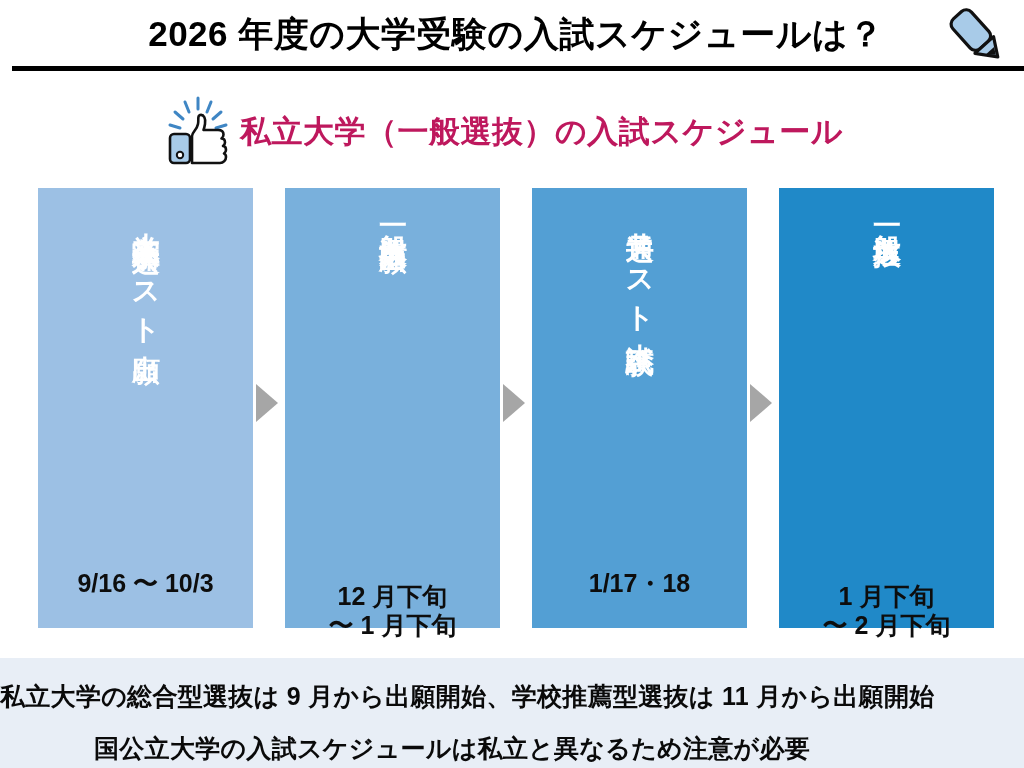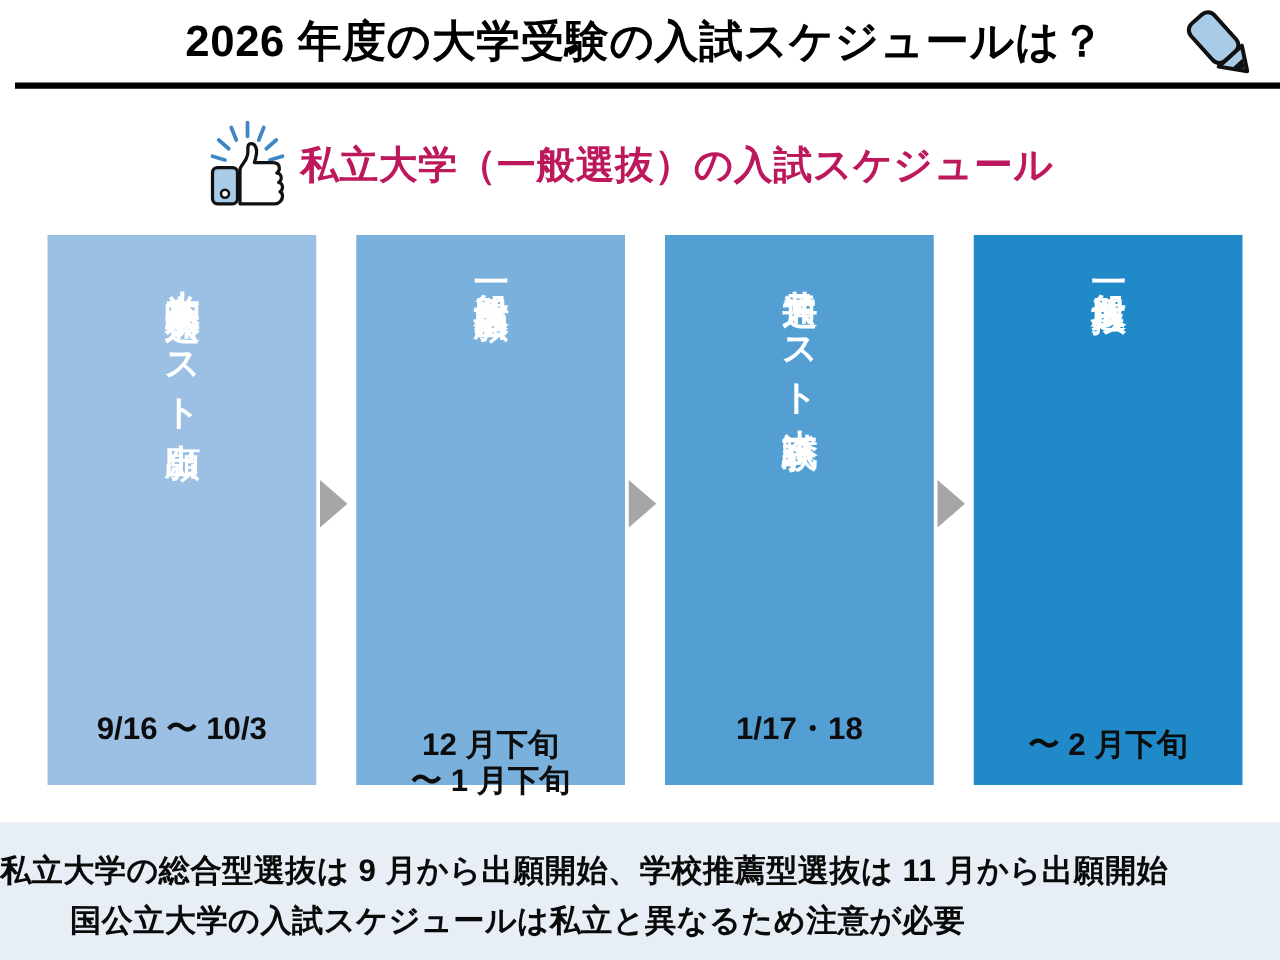--- a/index.html
+++ b/index.html
@@ -157,21 +157,21 @@
     left: 0;
     width: 828px;
     text-align: center;
     font-size: 25px;
     font-weight: bold;
     color: #0a0a0a;
     letter-spacing: 0.3px;
     white-space: nowrap;
   }
   .footer-line-1 { top: 22px; }
-  .footer-line-2 { top: 62px; }
+  .footer-line-2 { top: 74px; padding-left: 38px; }
 </style>
 </head>
 <body>
 
 <div class="header">
   <div class="header-title">2026 年度の大学受験の入試スケジュールは？</div>
 
   <svg class="pencil-icon" viewBox="0 0 76 68">
     <g transform="rotate(-42 38 34)">
       <rect x="24" y="2" width="25" height="40" rx="7" ry="7" fill="#a8cbe8" stroke="#111111" stroke-width="3.2"></rect>
@@ -241,20 +241,21 @@
     </div>
   </div>
 
   <div class="arrow arrow-3" style="border-left-color: rgb(166, 166, 166);"></div>
 
   <div class="card card-4" style="background: rgb(32, 137, 200);">
     <div class="card-title">
       <span>一般選抜</span>
     </div>
     <div class="card-date two-line">
+      <div>1 月下旬</div>
       <div>〜 2 月下旬</div>
     </div>
   </div>
 </div>
 
 <div class="footer" style="background: rgb(232, 238, 246);">
   <div class="footer-line footer-line-1">私立大学の総合型選抜は 9 月から出願開始、学校推薦型選抜は 11 月から出願開始</div>
   <div class="footer-line footer-line-2">国公立大学の入試スケジュールは私立と異なるため注意が必要</div>
 </div>
 

